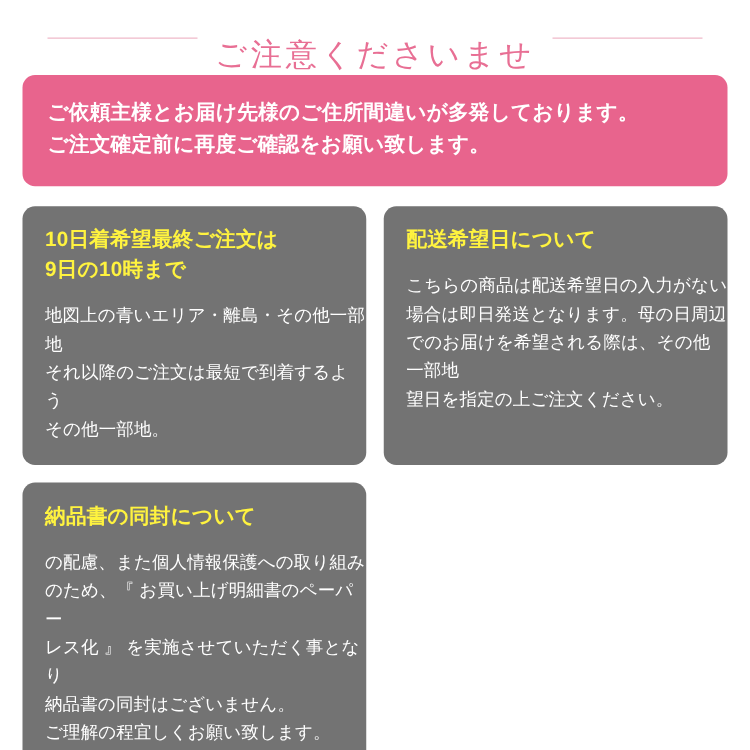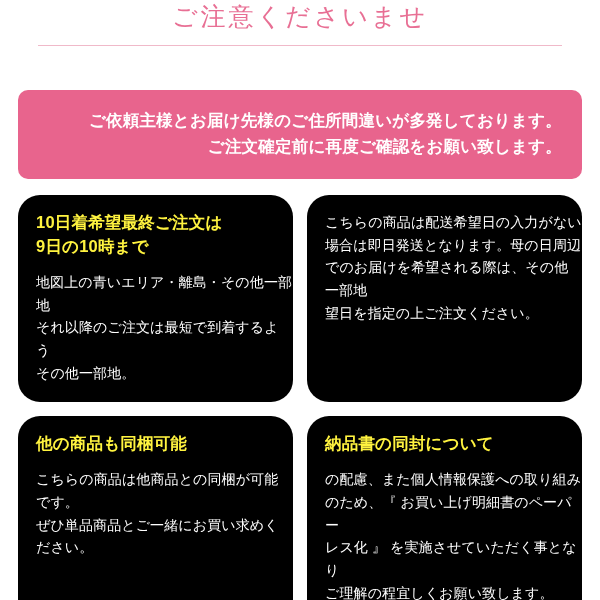--- a/index.html
+++ b/index.html
@@ -17,23 +17,23 @@
     position: relative;
     width: 600px;
     height: 600px;
     box-sizing: border-box;
     padding: 0 18px;
   }
 
   
   .header {
     position: relative;
-    height: 90px;
+    height: 60px;
     display: flex;
-    align-items: flex-start;
+    align-items: flex-end;
     justify-content: center;
   }
   .header-title {
     color: #e86f94;
     font-size: 25px;
     letter-spacing: 3px;
     font-family: "Liberation Serif", serif;
     white-space: nowrap;
     z-index: 2;
     background: #ffffff;
@@ -48,39 +48,38 @@
     background: #f0b9c9;
     z-index: 1;
   }
 
   
   .notice {
     background: #e8648d;
     border-radius: 10px;
     padding: 18px 20px 20px 20px;
     margin-bottom: 16px;
-    text-align: right;
   }
   .notice-line {
     color: #ffffff;
     font-size: 16.5px;
     font-weight: bold;
     line-height: 1.55;
     letter-spacing: 0.2px;
   }
 
   
   .grid {
     display: flex;
     flex-wrap: wrap;
     gap: 14px;
   }
   .card {
-    background: #000000;
-    border-radius: 22px;
+    background: #737373;
+    border-radius: 10px;
     width: calc((100% - 14px) / 2);
     box-sizing: border-box;
     padding: 16px 0 18px 18px;
   }
   .card-sm { min-height: 155px; }
   .card-lg { min-height: 170px; }
 
   .card-title {
     color: #fff33f;
     font-size: 16.5px;
@@ -119,46 +118,39 @@
         <div>9日の10時まで</div>
       </div>
       <div class="card-body">
         <div>地図上の青いエリア・離島・その他一部地</div>
         <div>それ以降のご注文は最短で到着するよう</div>
         <div>その他一部地。</div>
       </div>
     </div>
 
     <div class="card card-sm">
+      <div class="card-title">
+        <div>配送希望日について</div>
+      </div>
       <div class="card-body">
         <div>こちらの商品は配送希望日の入力がない</div>
         <div>場合は即日発送となります。母の日周辺</div>
         <div>でのお届けを希望される際は、その他一部地</div>
         <div>望日を指定の上ご注文ください。</div>
       </div>
     </div>
 
-    <div class="card card-lg">
-      <div class="card-title">
-        <div>他の商品も同梱可能</div>
-      </div>
-      <div class="card-body">
-        <div>こちらの商品は他商品との同梱が可能</div>
-        <div>です。</div>
-        <div>ぜひ単品商品とご一緒にお買い求めく</div>
-        <div>ださい。</div>
-      </div>
-    </div>
 
     <div class="card card-lg">
       <div class="card-title">
         <div>納品書の同封について</div>
       </div>
       <div class="card-body">
         <div>の配慮、また個人情報保護への取り組み</div>
         <div>のため、『 お買い上げ明細書のペーパー</div>
         <div>レス化 』 を実施させていただく事となり</div>
+        <div>納品書の同封はございません。</div>
         <div>ご理解の程宜しくお願い致します。</div>
       </div>
     </div>
 
   </div>
 </div>
 
 </body></html>

